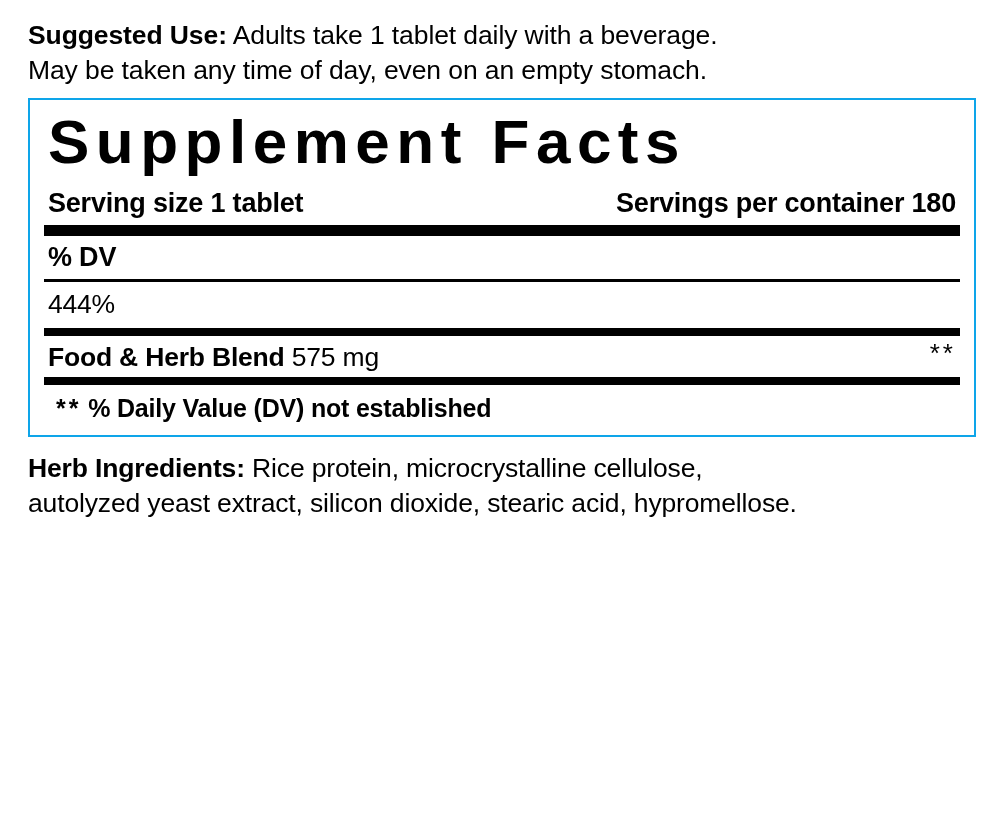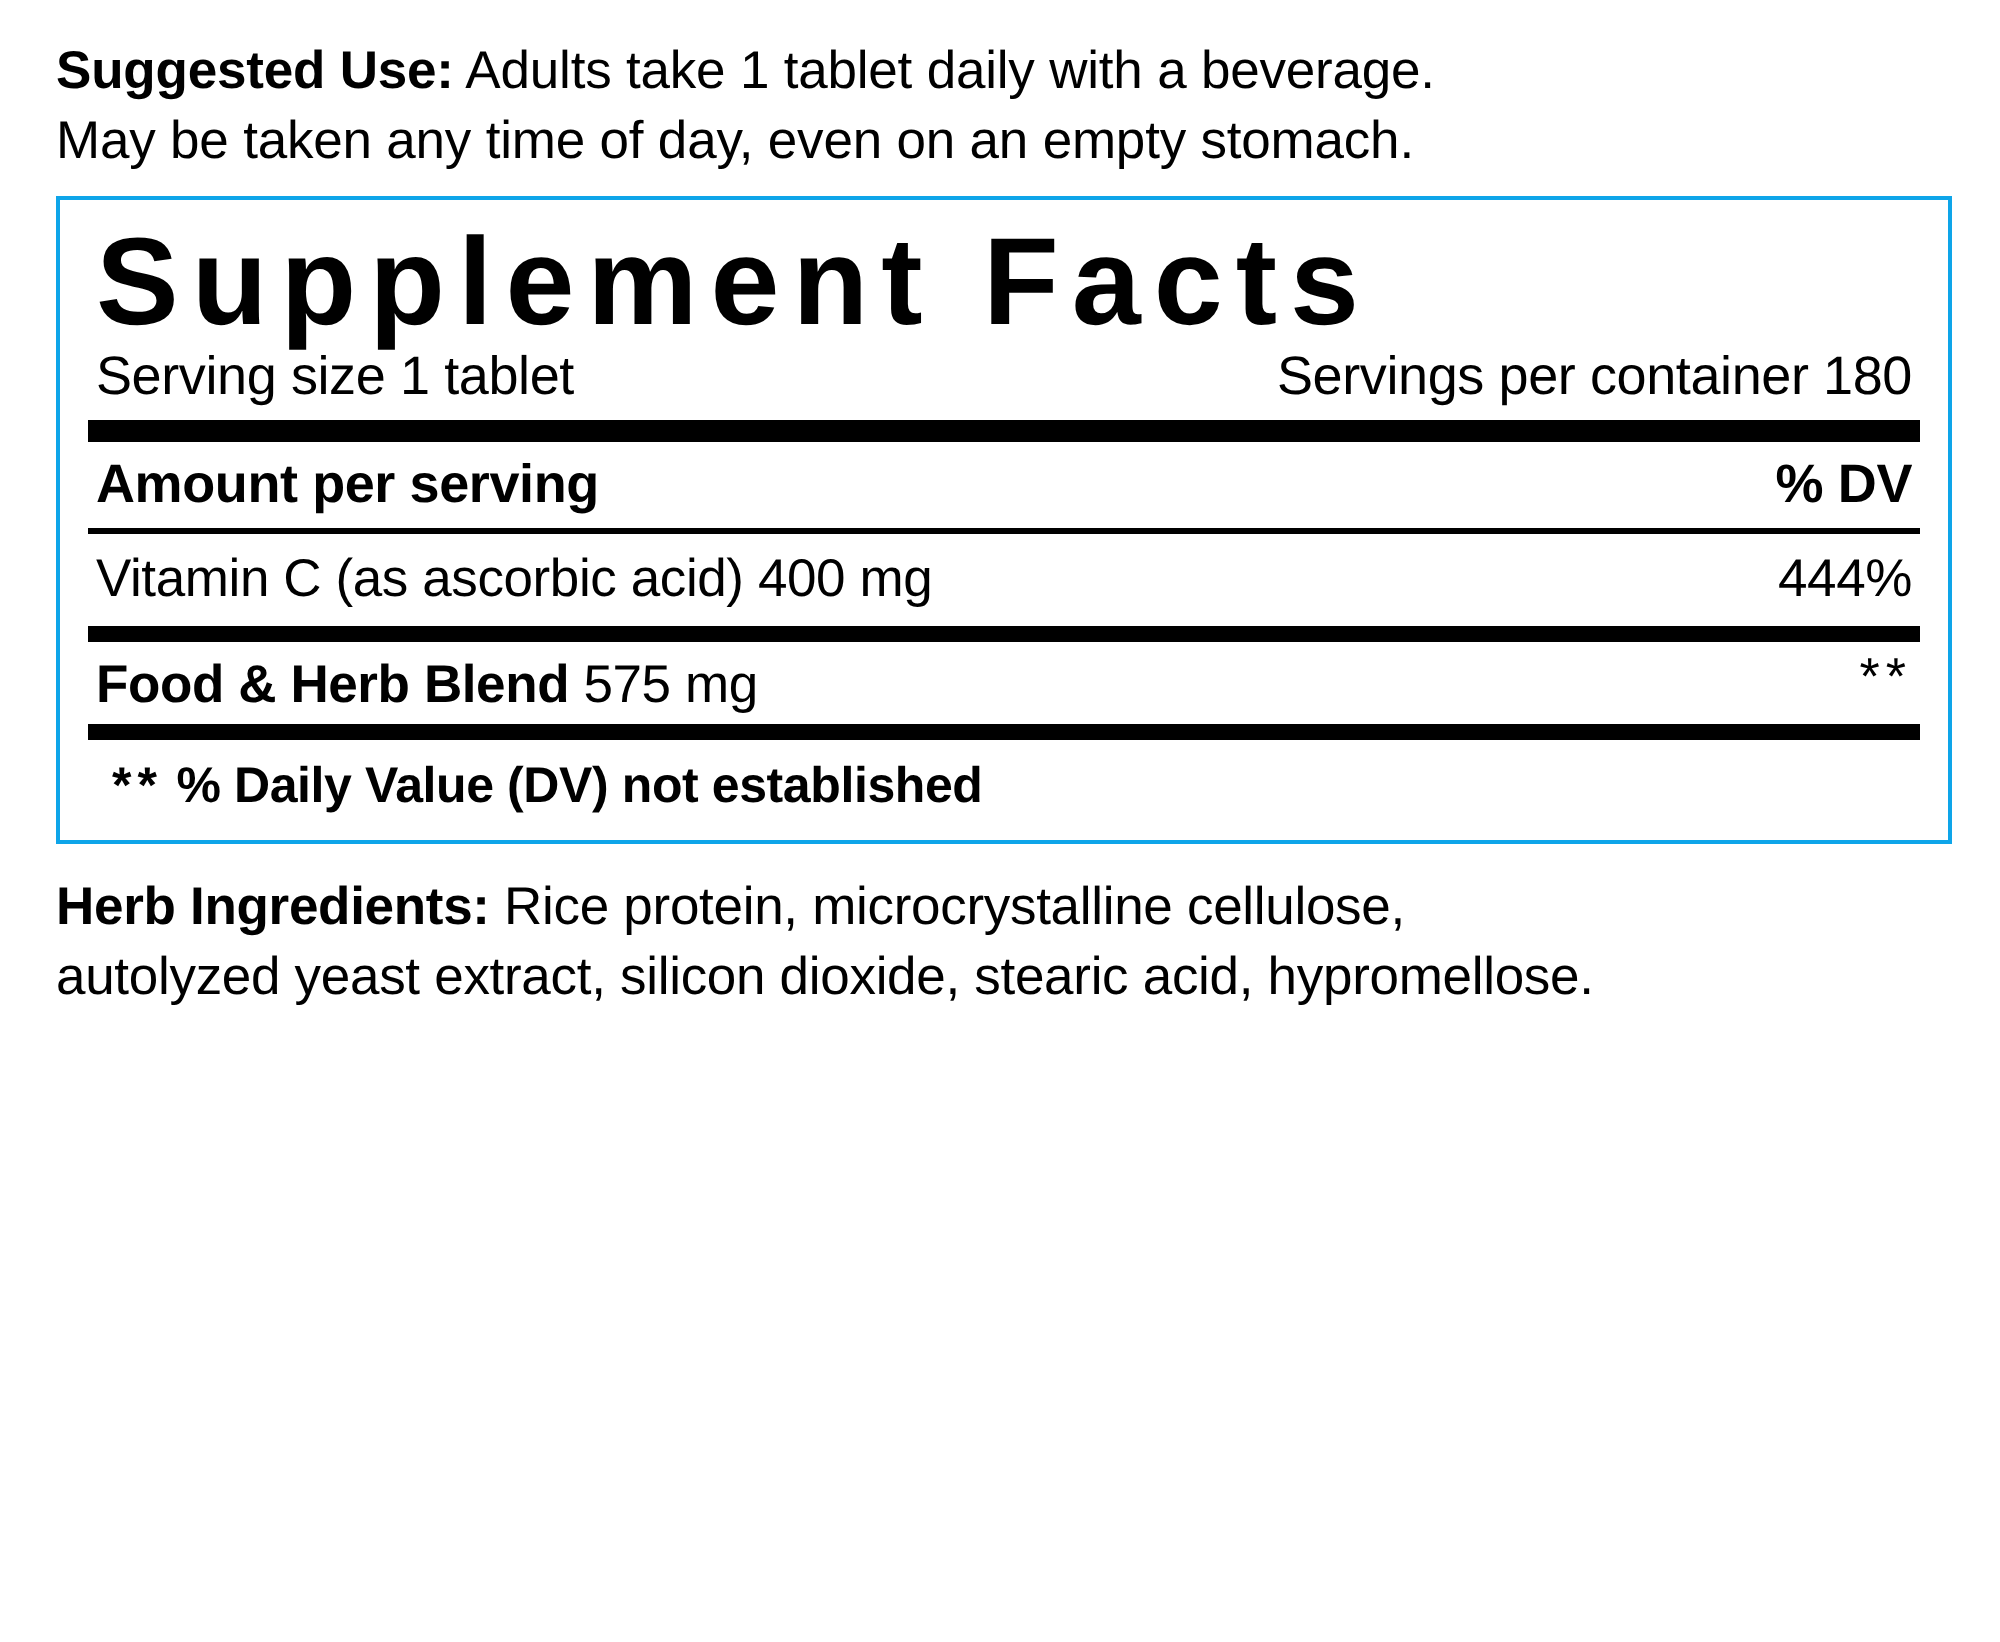--- a/index.html
+++ b/index.html
@@ -52,22 +52,22 @@
     line-height: 1.02;
     margin: 2px 0 0 4px;
     white-space: nowrap;
   }
 
   .serving-row {
     display: flex;
     justify-content: space-between;
     align-items: baseline;
     font-size: 27px;
-    font-weight: normal;
-    margin: 0 4px 6px 4px;
+    font-weight: bold;
+    margin: 15px 4px 6px 4px;
     letter-spacing: -0.2px;
   }
 
   .rule-thick {
     border-top: 11px solid #000;
     margin: 0 0 0 0;
   }
   .rule-med {
     border-top: 8px solid #000;
   }
@@ -166,28 +166,26 @@
     <div class="sf-title">Supplement Facts</div>
 
     <div class="serving-row">
       <span>Serving size 1 tablet</span>
       <span>Servings per container 180</span>
     </div>
 
     <div class="rule-thick"></div>
 
     <div class="amount-row">
-      <span>Amount per serving</span>
       <span>% DV</span>
     </div>
 
     <div class="rule-thin"></div>
 
     <div class="nutrient-row">
-      <span class="name-amt">Vitamin C (as ascorbic acid) 400 mg</span>
       <span>444%</span>
     </div>
 
     <div class="rule-med"></div>
 
     <div class="blend">
       <div class="blend-head">
         <span>
           <span class="bname">Food &amp; Herb Blend</span><span class="bamt"> 575 mg</span>
         </span>

